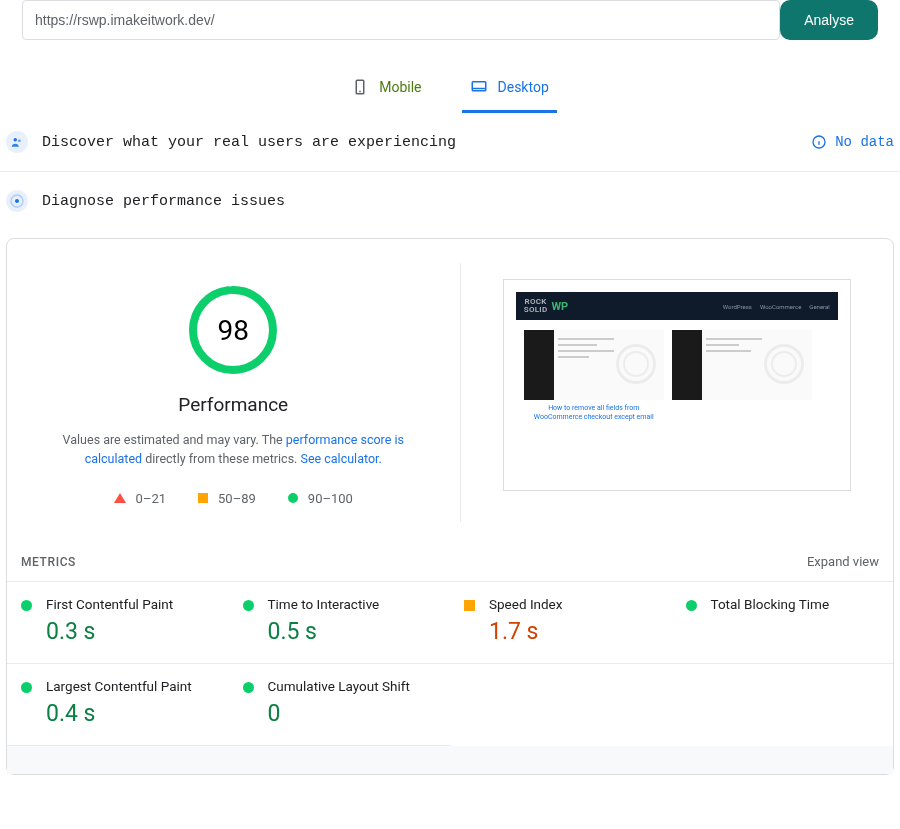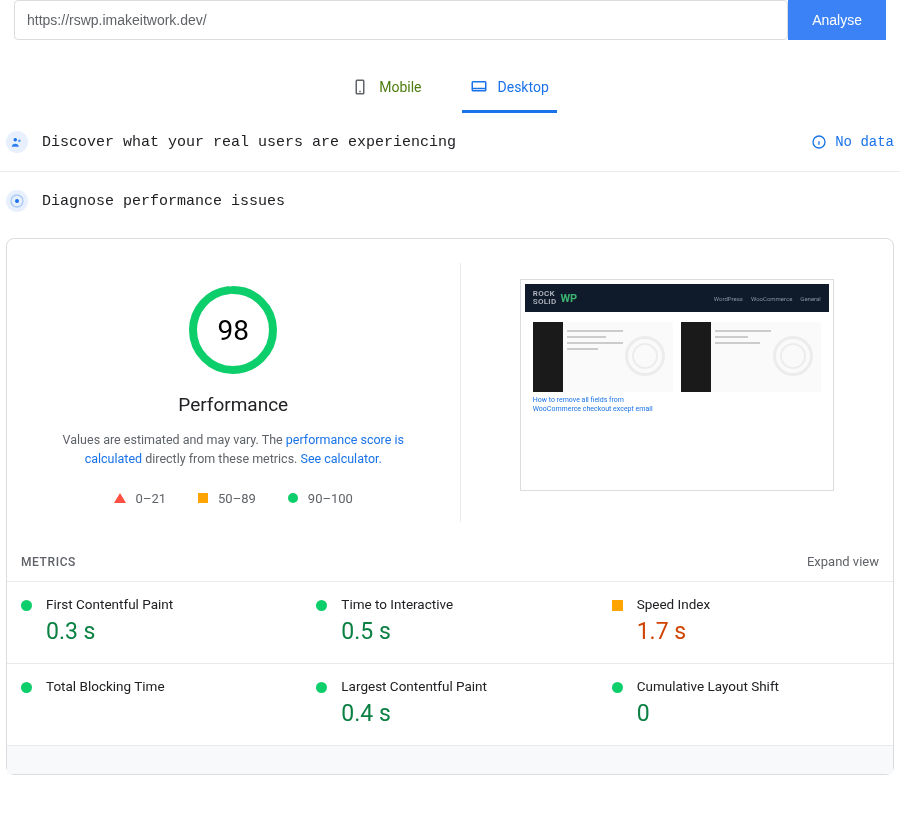--- a/index.html
+++ b/index.html
@@ -1,20 +1,20 @@
 <!DOCTYPE html>
 <html><head>
 <meta charset="utf-8">
 <style>
   * { box-sizing: border-box; margin: 0; padding: 0; }
   body { font-family: Roboto, Arial, sans-serif; background: #fff; color: #202124; width: 900px; }
   
-  .top-row { display: flex; padding: 0 14px; }
+  .top-row { display: flex; padding: 0 22px; }
   .url-input { flex: 1; border: 1px solid #dadce0; border-radius: 4px; padding: 8px 12px; font-size: 14px; color: #5f6368; height: 40px; }
-  .analyse-btn { background: #3b82f6; color: #fff; border: none; border-radius: 0; padding: 0 24px; font-size: 14px; font-weight: 500; cursor: pointer; height: 40px; }
+  .analyse-btn { background: #0f766e; color: #fff; border: none; border-radius: 10px; padding: 0 24px; font-size: 14px; font-weight: 500; cursor: pointer; height: 40px; }
   
   .tabs { display: flex; justify-content: center; gap: 32px; margin-top: 28px; }
   .tab { display: flex; align-items: center; gap: 10px; padding: 10px 8px 14px; color: #4d7c0f; cursor: pointer; border-bottom: 3px solid transparent; font-size: 14px; }
   .tab.active { color: #1a73e8; border-bottom-color: #1a73e8; }
   .tab svg { width: 18px; height: 18px; }
   
   .section-row { display: flex; align-items: center; gap: 14px; padding: 18px 6px; border-bottom: 1px solid #e8eaed; font-family: Liberation Mono, monospace; }
   .section-row.no-border { border-bottom: none; }
   .section-icon { width: 22px; height: 22px; border-radius: 50%; display: flex; align-items: center; justify-content: center; flex-shrink: 0; font-size: 12px; }
   .rux-icon { background: #e8f0fe; color: #1a73e8; }
@@ -34,41 +34,41 @@
   .gauge-label { font-size: 19px; margin-top: 18px; color: #202124; }
   .gauge-desc { font-size: 12.5px; color: #5f6368; text-align: center; margin-top: 14px; line-height: 1.55; }
   .gauge-desc a { color: #1a73e8; text-decoration: none; }
   
   .legend { display: flex; gap: 32px; margin-top: 22px; font-size: 13px; color: #5f6368; align-items: center; }
   .legend-item { display: flex; align-items: center; gap: 10px; }
   .tri { width: 0; height: 0; border-left: 6px solid transparent; border-right: 6px solid transparent; border-bottom: 10px solid #ff4e42; }
   .sq { width: 10px; height: 10px; background: #ffa400; }
   .ci { width: 10px; height: 10px; border-radius: 50%; background: #0cce6b; }
   
-  .thumb-box { width: 314px; height: 212px; border: 1px solid #dadce0; background: #fff; padding: 4px; overflow: hidden; }
+  .thumb-box { width: 348px; height: 212px; border: 1px solid #dadce0; background: #fff; padding: 12px; overflow: hidden; text-align: center; }
   .tb-top { height: 28px; background: #0f1b2a; display: flex; align-items: center; padding: 0 8px; gap: 3px; font-size: 8px; color: #fff; }
   .tb-logo-r { color: #aeb4bd; font-weight: 600; letter-spacing: 0.3px; }
   .tb-logo-w { color: #3cb371; font-weight: 700; font-size: 11px; margin-left: 1px; }
   .tb-nav { margin-left: auto; display: flex; gap: 8px; font-size: 6px; color: #8893a3; }
   .tb-body { display: flex; flex-wrap: wrap; gap: 8px; padding: 10px 8px; }
   .tb-card { width: 140px; }
   .tb-img { height: 70px; background: #f5f5f5; position: relative; display: flex; }
   .tb-img-side { width: 30px; background: #1a1a1a; }
   .tb-img-main { flex: 1; position: relative; background: #fafafa; }
   .tb-wplogo { position: absolute; right: 8px; top: 14px; width: 40px; height: 40px; border: 3px solid #ddd; border-radius: 50%; opacity: 0.45; }
   .tb-wplogo::before { content: ""; position: absolute; inset: 4px; border: 2px solid #ddd; border-radius: 50%; }
   .tb-lines { position: absolute; left: 4px; top: 8px; right: 50px; }
   .tb-line { height: 2px; background: #ccc; margin-bottom: 4px; }
   .tb-title { font-size: 7px; color: #1a73e8; margin-top: 4px; line-height: 1.3; }
   
   .metrics-head { display: flex; align-items: flex-end; padding: 18px 14px 12px; border-bottom: 1px solid #e8eaed; margin-top: 14px; }
   .metrics-label { font-size: 12px; color: #5f6368; letter-spacing: 0.6px; font-weight: 500; }
   .expand { margin-left: auto; font-size: 13px; color: #5f6368; cursor: pointer; }
   
-  .metrics-grid { display: grid; grid-template-columns: 1fr 1fr 1fr; }
+  .metrics-grid { display: grid; grid-template-columns: 1fr 1fr 1fr 1fr; }
   .metric { display: flex; gap: 14px; padding: 14px 14px 18px; border-bottom: 1px solid #e8eaed; }
   .metric-dot { width: 11px; height: 11px; border-radius: 50%; margin-top: 4px; flex-shrink: 0; }
   .dot-green { background: #0cce6b; }
   .dot-orange { background: #ffa400; border-radius: 0; }
   .metric-name { font-size: 13.5px; color: #202124; margin-bottom: 6px; }
   .metric-val { font-size: 23px; font-weight: 400; }
   .val-green { color: #0b8043; }
   .val-orange { color: #d14300; }
   
   .footer-row { display: flex; align-items: center; gap: 36px; padding: 14px 14px; background: #f8f9fa; font-size: 12px; color: #5f6368; flex-wrap: wrap; }

